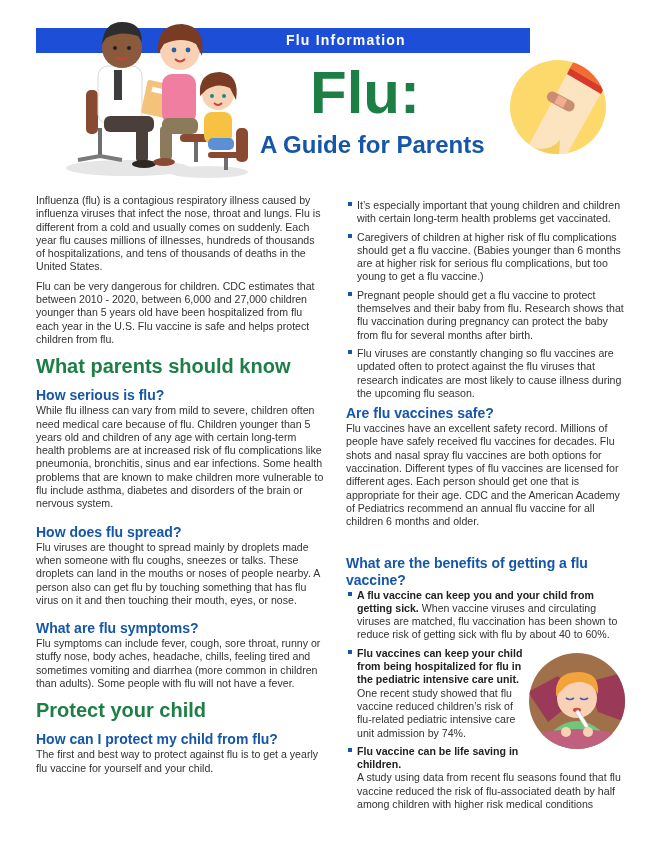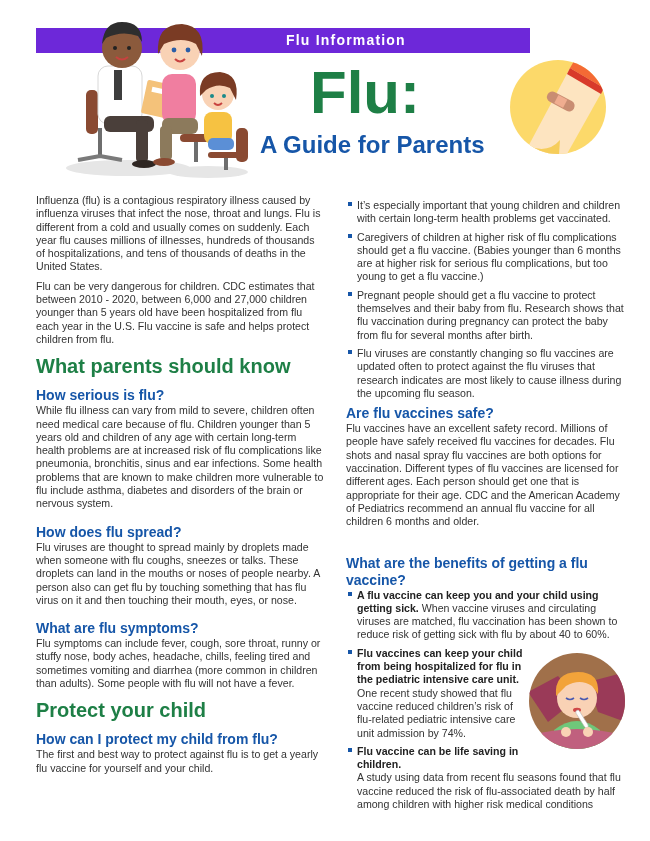--- a/index.html
+++ b/index.html
@@ -1,21 +1,21 @@
 <!DOCTYPE html>
 <html><head>
 <meta charset="utf-8">
 <style>
   * { box-sizing: border-box; margin: 0; padding: 0; }
   html, body { width: 650px; height: 841px; background: #ffffff; overflow: hidden; }
   body { font-family: "Liberation Sans", "DejaVu Sans", sans-serif; color: #333333; position: relative; }
 
   .banner {
     position: absolute; left: 36px; top: 28px; width: 494px; height: 25px;
-    background: #6d28d9;
+    background: #1d4ed8;
   }
   .banner-title {
     position: absolute; left: 250px; top: 0; height: 25px; line-height: 25px;
     color: #ffffff; font-weight: bold; font-size: 14px; letter-spacing: 1.2px;
   }
 
   .hero-illustration { position: absolute; left: 58px; top: 8px; width: 195px; height: 172px; }
   .bandage-icon { position: absolute; left: 508px; top: 58px; width: 100px; height: 98px; }
 
   .title-flu {
@@ -149,21 +149,21 @@
     <li><span class="marker"></span><span>Caregivers of children at higher risk of flu complications should get a flu vaccine. (Babies younger than 6 months are at higher risk for serious flu complications, but too young to get a flu vaccine.)</span></li>
     <li><span class="marker"></span><span>Pregnant people should get a flu vaccine to protect themselves and their baby from flu. Research shows that flu vaccination during pregnancy can protect the baby from flu for several months after birth.</span></li>
     <li><span class="marker"></span><span>Flu viruses are constantly changing so flu vaccines are updated often to protect against the flu viruses that research indicates are most likely to cause illness during the upcoming flu season.</span></li>
   </ul>
 
   <h3 style="margin-top:2px">Are flu vaccines safe?</h3>
   <p>Flu vaccines have an excellent safety record. Millions of people have safely received flu vaccines for decades. Flu shots and nasal spray flu vaccines are both options for vaccination. Different types of flu vaccines are licensed for different ages. Each person should get one that is appropriate for their age. CDC and the American Academy of Pediatrics recommend an annual flu vaccine for all children 6 months and older.</p>
 
   <h3 style="margin-top:26px">What are the benefits of getting a flu vaccine?</h3>
   <ul class="bullets benefits">
-    <li><span class="marker"></span><b>A flu vaccine can keep you and your child using getting sick.</b><span> When vaccine viruses and circulating viruses are matched, flu vaccination has been shown to reduce risk of getting sick with flu by about 40 to 60%.</span></li>
+    <li><span class="marker"></span><b>A flu vaccine can keep you and your child from getting sick.</b><span> When vaccine viruses and circulating viruses are matched, flu vaccination has been shown to reduce risk of getting sick with flu by about 40 to 60%.</span></li>
     <li class="narrow"><span class="marker"></span><b>Flu vaccines can keep your child from being hospitalized for flu in the pediatric intensive care unit.</b><span> One recent study showed that flu vaccine reduced children’s risk of flu-related pediatric intensive care unit admission by 74%.</span></li>
     <li><span class="marker"></span><b style="display:block;width:180px">Flu vaccine can be life saving in children.</b><span>A study using data from recent flu seasons found that flu vaccine reduced the risk of flu-associated death by half among children with higher risk medical conditions</span></li>
   </ul>
 </div>
 
 <svg class="sick-child-icon" viewBox="0 0 98 98">
   <defs>
       <clipPath id="sc">
         <circle cx="49" cy="49" r="48"></circle>
       </clipPath>

